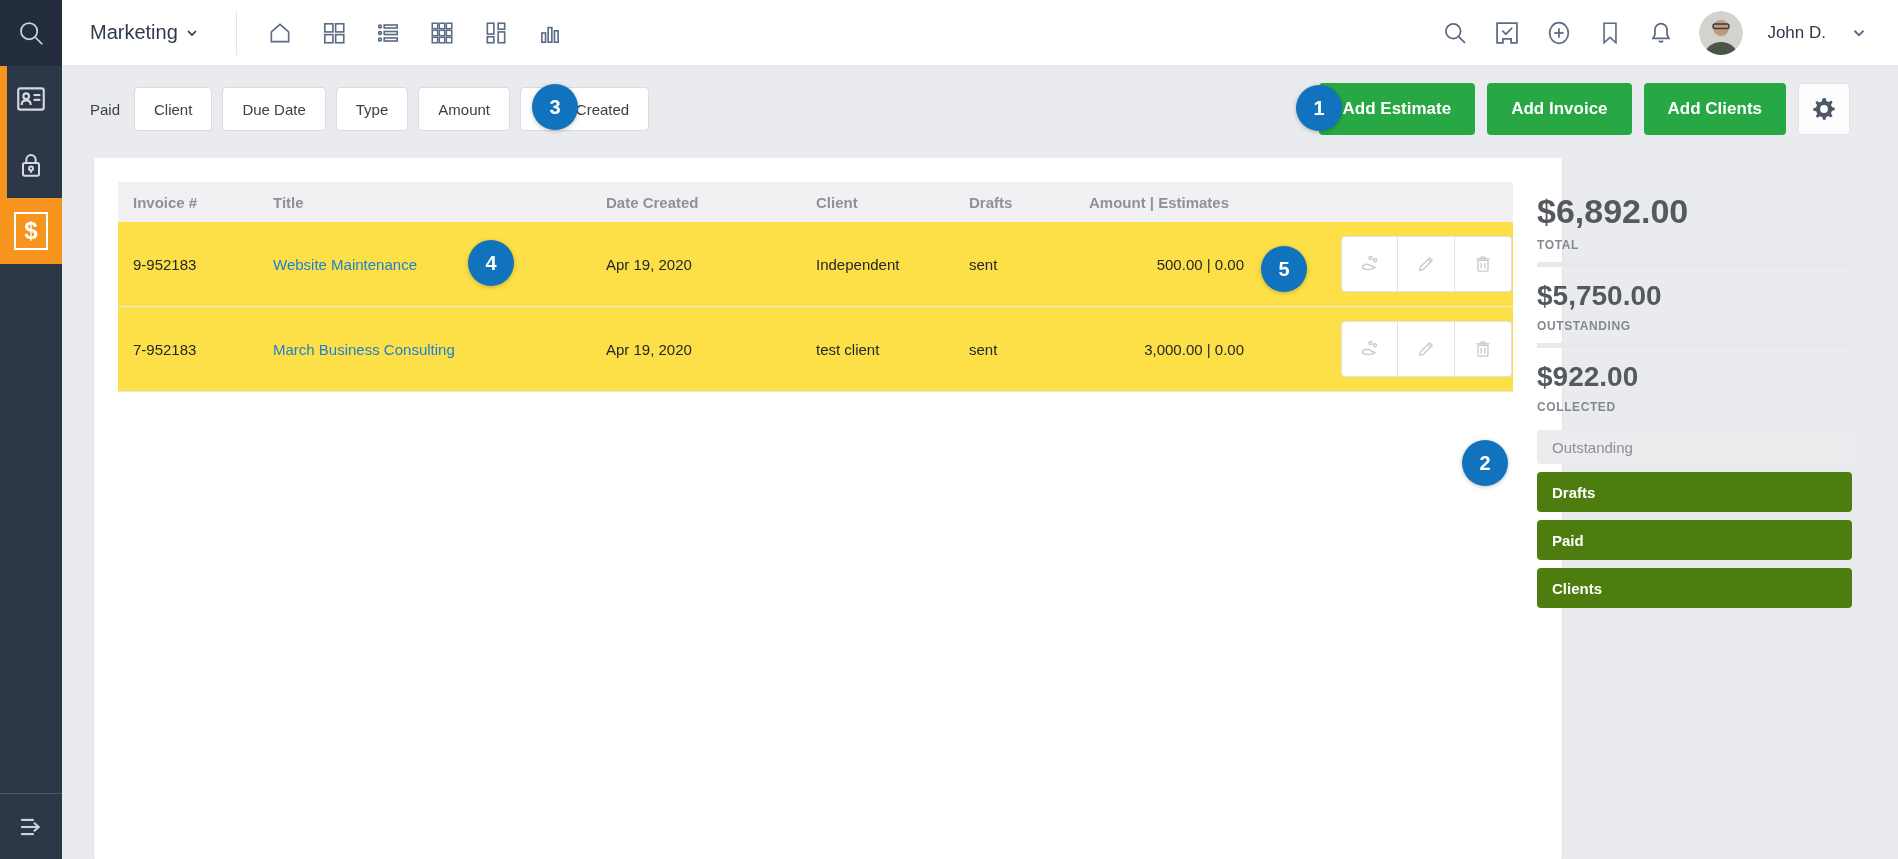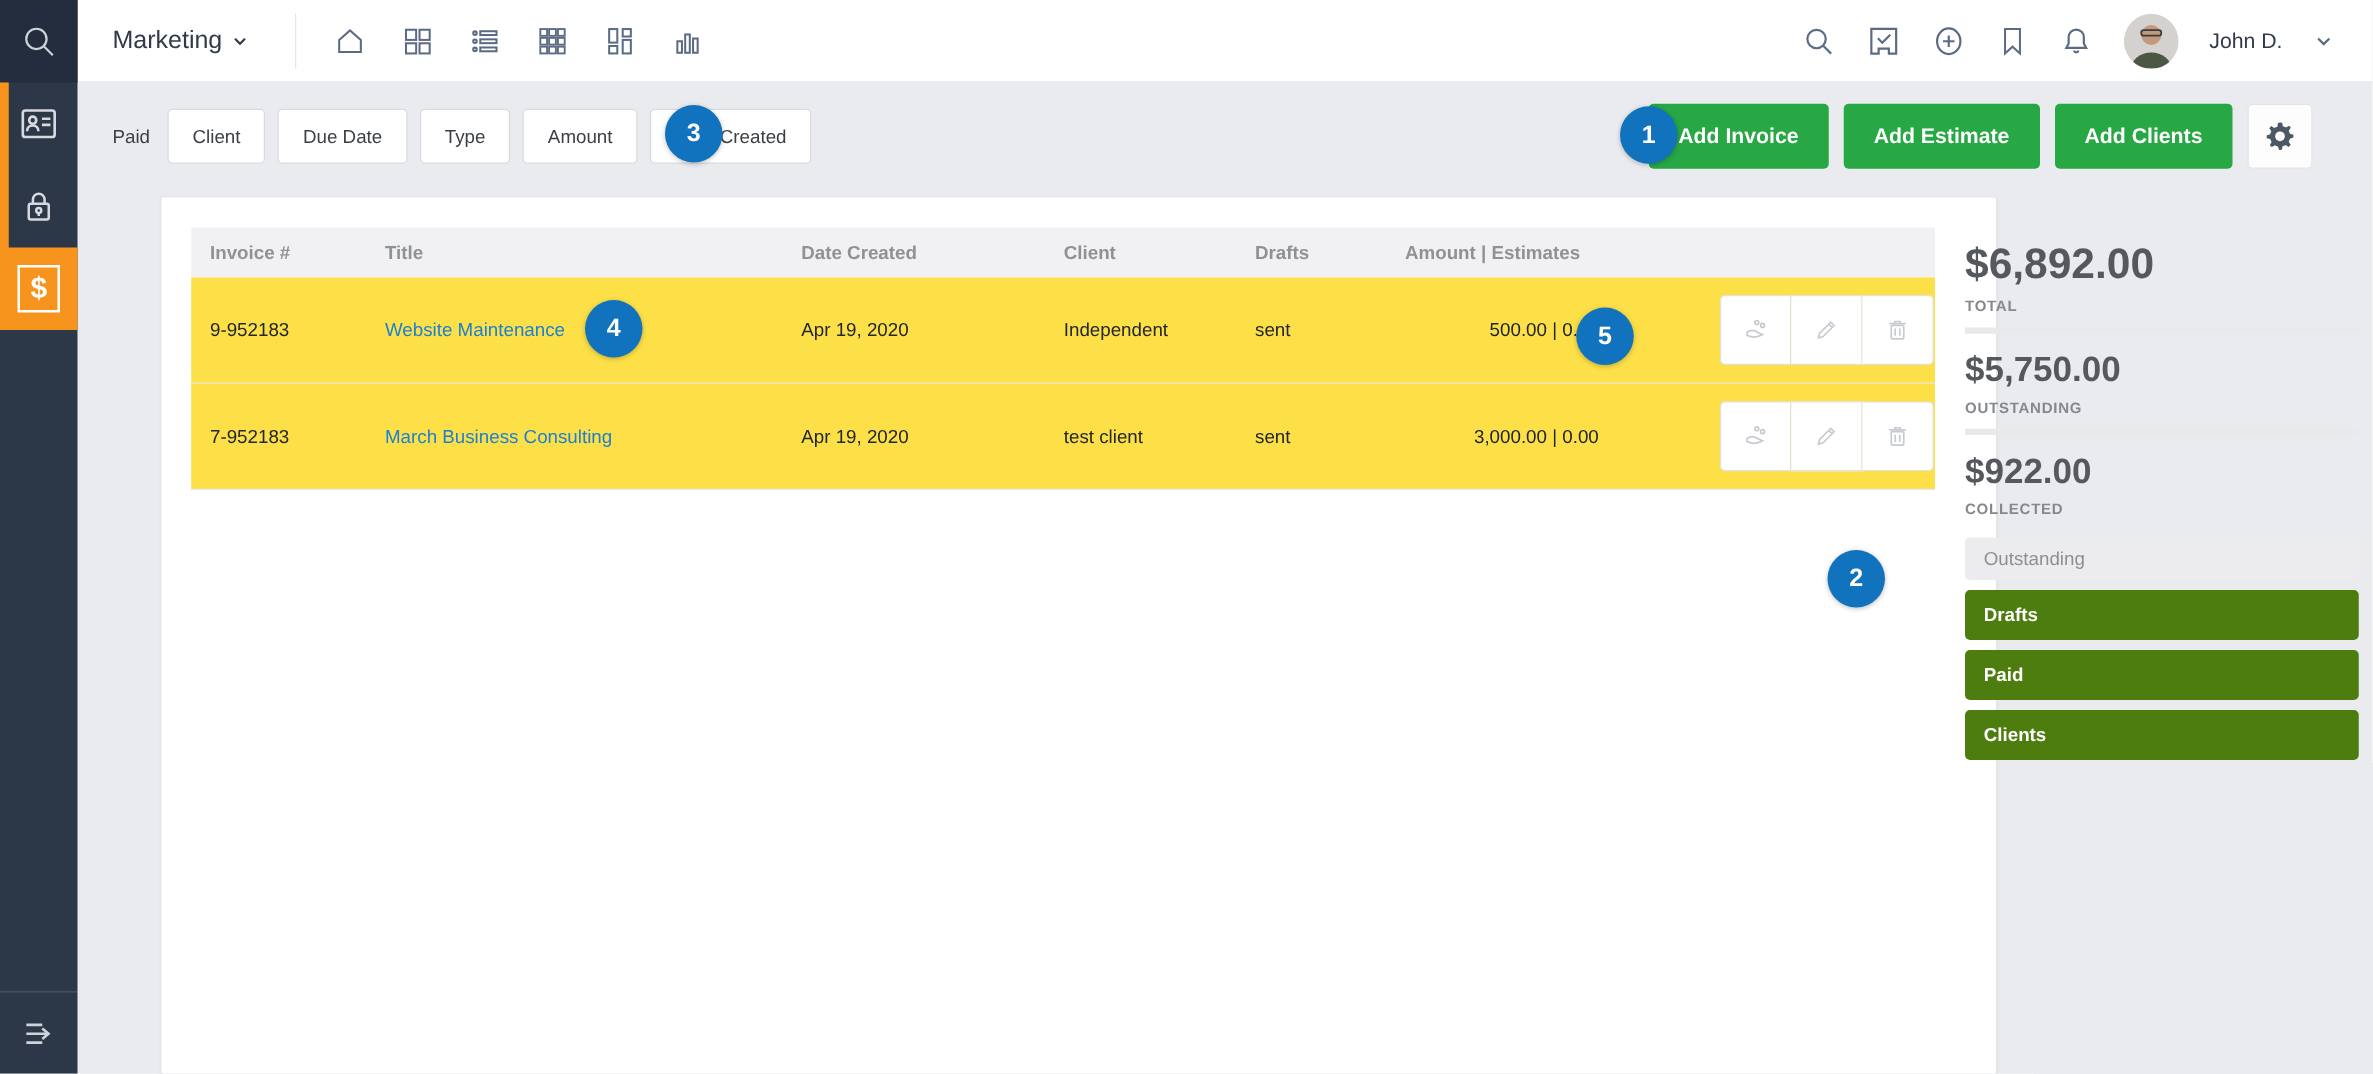--- a/index.html
+++ b/index.html
@@ -33,21 +33,21 @@
   .username { font-size:17px; color:#2f3a4a; cursor:pointer; }
   .chev { color:#5b6b84; display:flex; cursor:pointer; }
   
   .sortbar { position:absolute; left:62px; top:66px; right:0; height:86px; display:flex; align-items:center; padding-left:28px; }
   .sort-label { font-size:15px; color:#3c4045; margin-right:14px; }
   .sort-btn { background:#ffffff; border:1px solid #d9dbde; border-radius:4px; height:44px; padding:0 19px; font-size:15px; color:#3c4045; margin-right:10px; cursor:pointer; font-family:inherit; }
   .bar-actions { margin-left:auto; display:flex; align-items:center; gap:12px; padding-right:48px; }
   .btn-green { background:#28a745; color:#fff; border:none; border-radius:4px; height:52px; padding:0 24px; font-size:17px; font-weight:bold; cursor:pointer; font-family:inherit; }
   .btn-gear { background:#fdfdfd; border:1px solid #e2e4e7; border-radius:4px; width:52px; height:52px; display:flex; align-items:center; justify-content:center; color:#4d5866; cursor:pointer; }
   
-  .card { position:absolute; left:94px; top:158px; width:1468px; height:701px; background:#ffffff; border-radius:2px; box-shadow:0 1px 3px rgba(0,0,0,.08);margin-left:35px; }
+  .card { position:absolute; left:94px; top:158px; width:1468px; height:701px; background:#ffffff; border-radius:2px; box-shadow:0 1px 3px rgba(0,0,0,.08); }
   .table-area { position:absolute; left:24px; top:24px; width:1395px; }
   .trow { display:grid; grid-template-columns:140px 333px 210px 153px 120px 252px 1fr 172px; align-items:center; }
   .thead { background:#f1f1f3; height:40px; }
   .thead .cell { font-size:15px; font-weight:bold; color:#8e9296; }
   .cell { padding-left:15px; font-size:15px; color:#23272c; white-space:nowrap; }
   .cell.amount { text-align:right; padding-right:82px; }
   .drow { height:85px; border-bottom:1px solid #e7e8ea; background:#fde047; }
   .title-link { color:#1d80d2; text-decoration:none; cursor:pointer; }
   .row-actions { display:flex; }
   .act-btn { width:57px; height:56px; background:#fff; border:1px solid #dfe1e4; display:flex; align-items:center; justify-content:center; color:#c7cbd0; cursor:pointer; }
@@ -234,22 +234,22 @@
 </div>
 
 <div class="sortbar">
   <span class="sort-label">Paid</span>
   <button class="sort-btn">Client</button>
   <button class="sort-btn">Due Date</button>
   <button class="sort-btn">Type</button>
   <button class="sort-btn">Amount</button>
   <button class="sort-btn">Date Created</button>
   <div class="bar-actions">
+    <button class="btn-green">Add Estimate</button>
     <button class="btn-green">Add Invoice</button>
-    <button class="btn-green">Add Estimate</button>
     <button class="btn-green">Add Clients</button>
     <button class="btn-gear">
       <span>
         <svg width="26" height="26" viewBox="0 0 24 24" fill="#4d5866">
           <path d="M12 1.8 L13.6 2 L14.1 4.6 A7.6 7.6 0 0 1 16.4 5.6 L18.7 4.2 L20 5.8 L18.4 7.9 A7.6 7.6 0 0 1 19.3 10.2 L21.9 10.8 L21.9 13 L19.3 13.8 A7.6 7.6 0 0 1 18.4 16.1 L19.9 18.3 L18.4 19.9 L16.2 18.5 A7.6 7.6 0 0 1 13.9 19.4 L13.4 22 L11.3 22.1 L10.5 19.5 A7.6 7.6 0 0 1 8.2 18.6 L6 20 L4.4 18.6 L5.8 16.3 A7.6 7.6 0 0 1 4.8 14 L2.2 13.5 L2.1 11.4 L4.7 10.6 A7.6 7.6 0 0 1 5.6 8.3 L4.1 6.1 L5.5 4.5 L7.8 5.9 A7.6 7.6 0 0 1 10.1 4.9 L10.5 2.2 Z M12 8.4 A3.6 3.6 0 1 0 12 15.6 A3.6 3.6 0 1 0 12 8.4 Z"></path>
         </svg>
       </span>
     </button>
   </div>
 </div>

